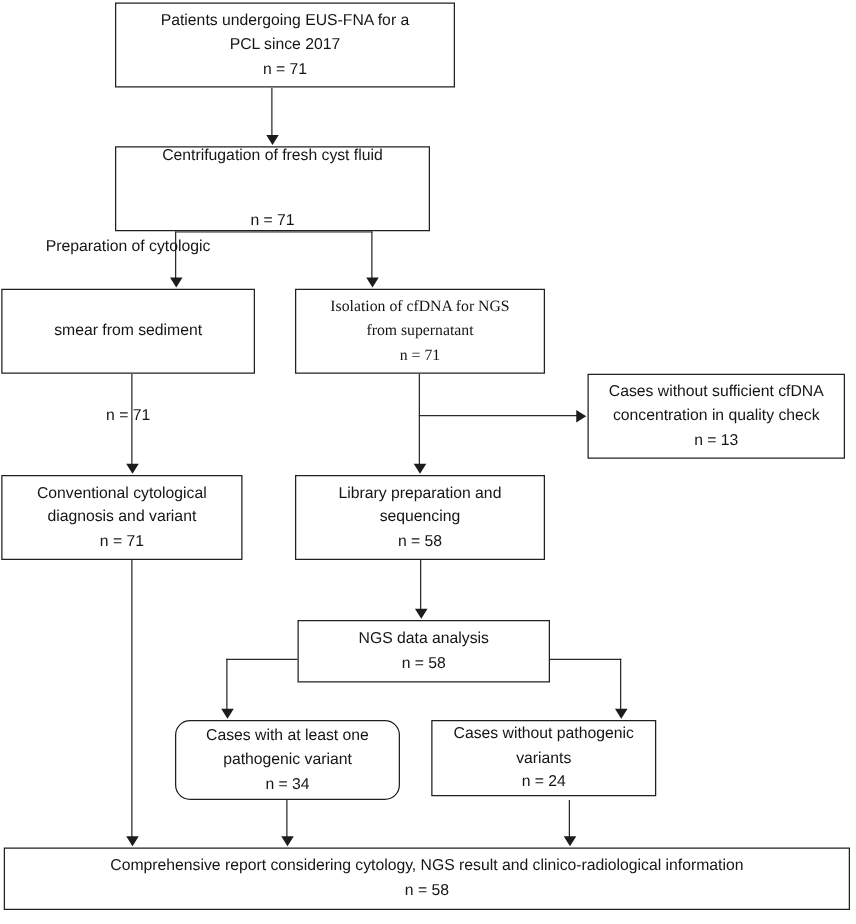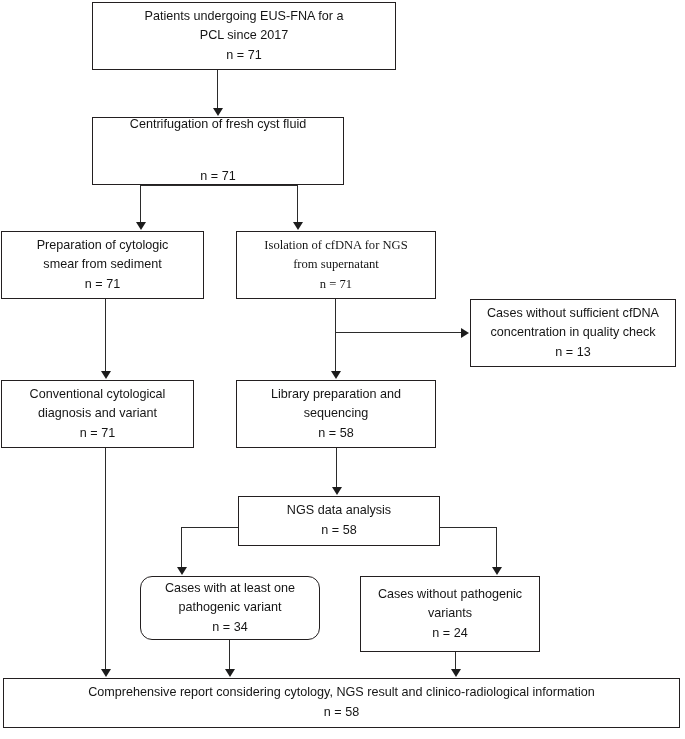--- a/index.html
+++ b/index.html
@@ -64,32 +64,32 @@
     border-bottom: 5px solid transparent;
     border-left: 8px solid #1c1c1c;
     z-index: 3;
   }
 </style>
 </head>
 <body>
 
 <div id="flowchart-root">
 
-  <div class="node" style="left:92px; top:2px; width:304px; height:68px;">
+  <div class="node" style="left:92px; top:2px; width:272px; height:68px;">
     <span class="line">Patients undergoing EUS-FNA for a</span>
     <span class="line">PCL since 2017</span>
     <span class="line">n = 71</span>
   </div>
 
   <div class="node" style="left:92px; top:117px; width:252px; height:68px;gap:32px;">
     <span class="line">Centrifugation of fresh cyst fluid</span>
     <span class="line">n = 71</span>
   </div>
 
-  <div class="node" style="left:1px; top:231px; width:203px; height:68px;">
+  <div class="node" style="left:1px; top:231px; width:203px; height:68px;gap:48px;">
     <span class="line">Preparation of cytologic</span>
     <span class="line">smear from sediment</span>
     <span class="line">n = 71</span>
   </div>
 
   <div class="node" style="left:236px; top:231px; width:200px; height:68px;font-family:Liberation Serif, serif;">
     <span class="line">Isolation of cfDNA for NGS</span>
     <span class="line">from supernatant</span>
     <span class="line">n = 71</span>
   </div>
@@ -116,21 +116,21 @@
     <span class="line">NGS data analysis</span>
     <span class="line">n = 58</span>
   </div>
 
   <div class="node" style="left:140px; top:576px; width:180px; height:64px;border-radius:12px;">
     <span class="line">Cases with at least one</span>
     <span class="line">pathogenic variant</span>
     <span class="line">n = 34</span>
   </div>
 
-  <div class="node" style="left:360px; top:576px; width:180px; height:76px;">
+  <div class="node" style="left:345px; top:576px; width:180px; height:61px;">
     <span class="line">Cases without pathogenic</span>
     <span class="line">variants</span>
     <span class="line">n = 24</span>
   </div>
 
   <div class="node wide" style="left:3px; top:678px; width:677px; height:50px;text-align:right;">
     <span class="line">Comprehensive report considering cytology, NGS result and clinico-radiological information</span>
     <span class="line">n = 58</span>
   </div>
 

